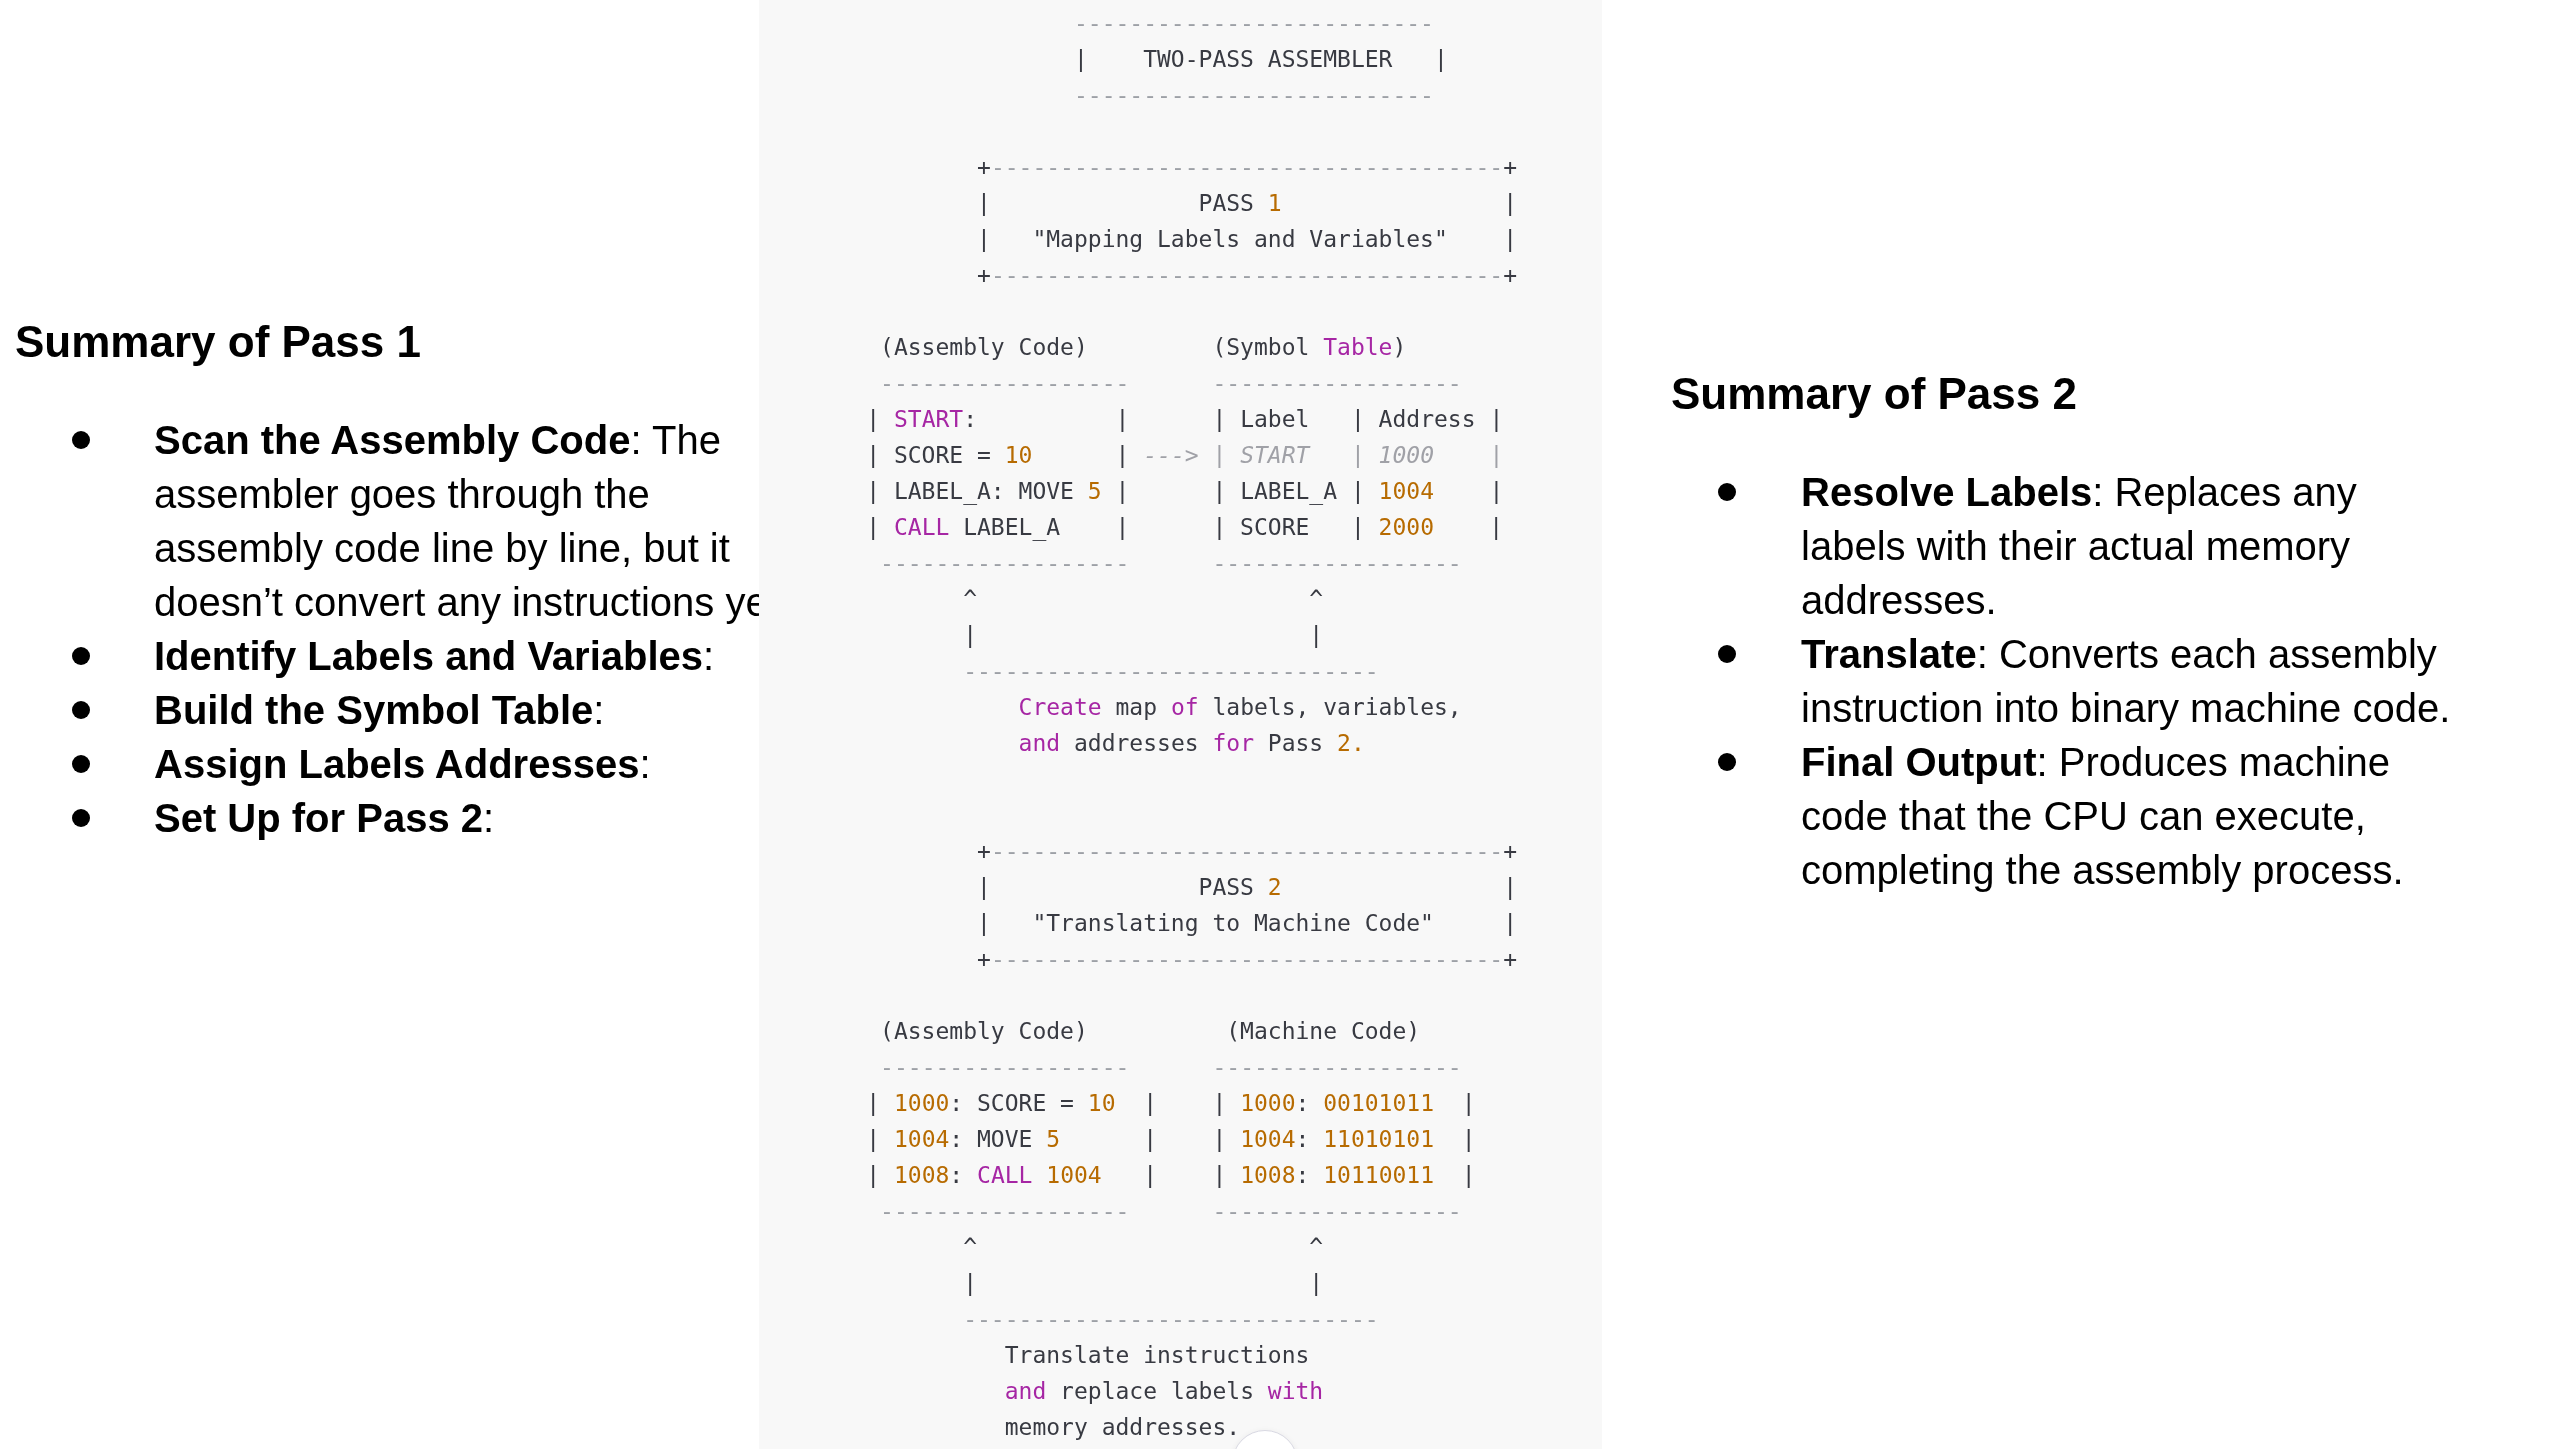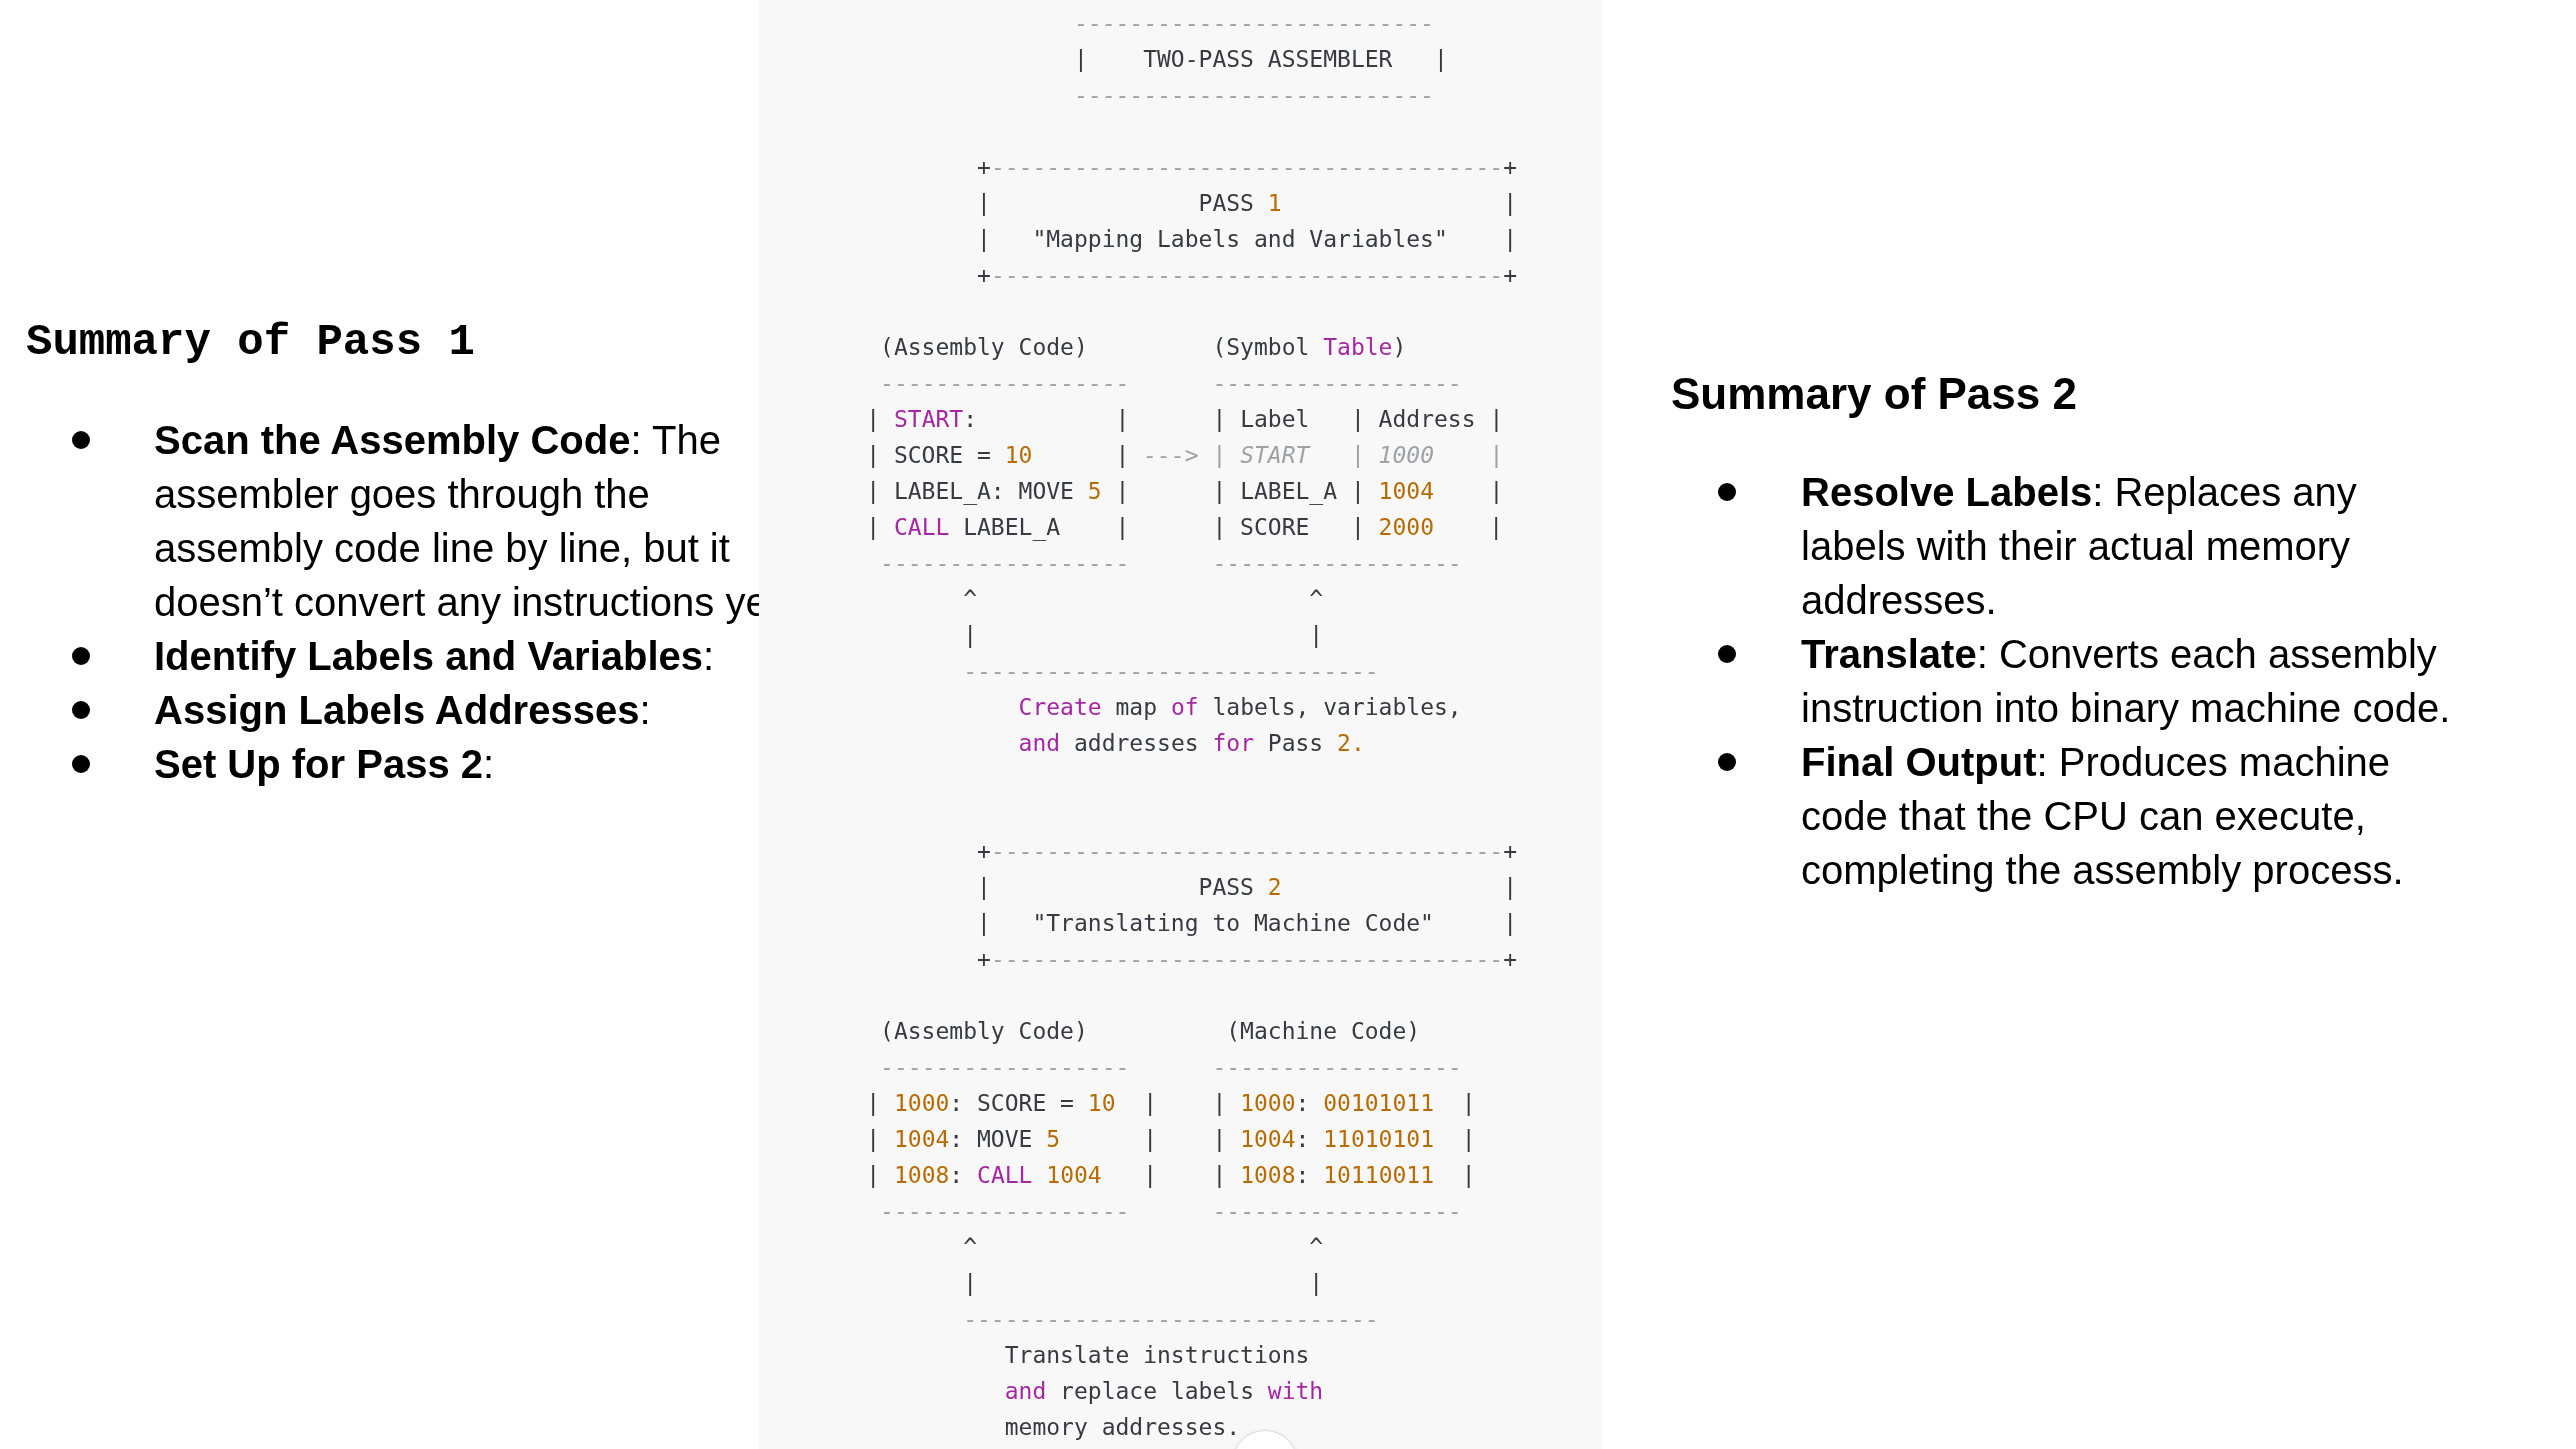--- a/index.html
+++ b/index.html
@@ -22,21 +22,21 @@
   .c-g{color:#9da0a6;}
   .c-m{color:#a626a4;margin-top:31px;}
   .c-o{color:#b76b01;}
   .c-c{color:#a0a1a7;font-style:italic;}
 
   
   .panel-heading{
     position:absolute;margin:0;color:#000000;
     font-size:44px;font-weight:bold;line-height:1.1;white-space:nowrap;
   }
-  #left-heading{left:26px;top:318px;font-family:Liberation Mono, monospace;}
+  #left-heading{left:15px;top:318px;}
   #right-heading{left:1671px;top:370px;text-align:center;}
   ul.summary{
     position:absolute;list-style:none;margin:0;padding:0;
     font-size:40px;line-height:54px;color:#000000;
   }
   #left-list{left:26px;top:413px;width:792px;}
   #right-list{left:1671px;top:465px;width:786px;}
   #left-list li{position:relative;padding-left:128px;}
   #right-list li{position:relative;padding-left:130px;}
   .dot{
@@ -57,20 +57,21 @@
   }
 </style>
 </head>
 <body>
 
 <h2 class="panel-heading" id="left-heading">Summary of Pass 1</h2>
 
 <ul class="summary" id="left-list">
     <li><span class="dot"></span><b>Scan the Assembly Code</b><span>: The assembler goes through the assembly code line by line, but it doesn’t convert any instructions yet.</span></li>
     <li><span class="dot"></span><b>Identify Labels and Variables</b><span>:</span></li>
+    <li><span class="dot"></span><b>Build the Symbol Table</b><span>:</span></li>
     <li><span class="dot"></span><b>Assign Labels Addresses</b><span>:</span></li>
     <li><span class="dot"></span><b>Set Up for Pass 2</b><span>:</span></li>
   </ul>
 
 <div class="code-col">
   <pre class="ascii"><div class="code-line"><span class="c-g">                    --------------------------</span></div><div class="code-line"><span class="c-d">                    |    TWO-PASS ASSEMBLER   |</span></div><div class="code-line"><span class="c-g">                    --------------------------</span></div><div class="code-line"></div><div class="code-line"><span class="c-d">             +</span><span class="c-g">-------------------------------------</span><span class="c-d">+</span></div><div class="code-line"><span class="c-d">             |               PASS </span><span class="c-o">1</span><span class="c-d">                |</span></div><div class="code-line"><span class="c-d">             |   "Mapping Labels and Variables"    |</span></div><div class="code-line"><span class="c-d">             +</span><span class="c-g">-------------------------------------</span><span class="c-d">+</span></div><div class="code-line"></div><div class="code-line"><span class="c-d">      (Assembly Code)         (Symbol </span><span class="c-m">Table</span><span class="c-d">)</span></div><div class="code-line"><span class="c-d">      </span><span class="c-g">------------------</span><span class="c-d">      </span><span class="c-g">------------------</span></div><div class="code-line"><span class="c-d">     | </span><span class="c-m">START</span><span class="c-d">:          |      | Label   | Address |</span></div><div class="code-line"><span class="c-d">     | SCORE = </span><span class="c-o">10</span><span class="c-d">      | </span><span class="c-c">---&gt;</span><span class="c-d"> </span><span class="c-c">| START   | 1000    |</span></div><div class="code-line"><span class="c-d">     | LABEL_A: MOVE </span><span class="c-o">5</span><span class="c-d"> |      | LABEL_A | </span><span class="c-o">1004</span><span class="c-d">    |</span></div><div class="code-line"><span class="c-d">     | </span><span class="c-m">CALL</span><span class="c-d"> LABEL_A    |      | SCORE   | </span><span class="c-o">2000</span><span class="c-d">    |</span></div><div class="code-line"><span class="c-d">      </span><span class="c-g">------------------</span><span class="c-d">      </span><span class="c-g">------------------</span></div><div class="code-line"><span class="c-d">            ^                        ^</span></div><div class="code-line"><span class="c-d">            |                        |</span></div><div class="code-line"><span class="c-d">            </span><span class="c-g">------------------------------</span></div><div class="code-line"><span class="c-d">                </span><span class="c-m">Create</span><span class="c-d"> map </span><span class="c-m">of</span><span class="c-d"> labels, variables,</span></div><div class="code-line"><span class="c-d">                </span><span class="c-m">and</span><span class="c-d"> addresses </span><span class="c-m">for</span><span class="c-d"> Pass </span><span class="c-o">2.</span></div><div class="code-line"></div><div class="code-line"></div><div class="code-line"><span class="c-d">             +</span><span class="c-g">-------------------------------------</span><span class="c-d">+</span></div><div class="code-line"><span class="c-d">             |               PASS </span><span class="c-o">2</span><span class="c-d">                |</span></div><div class="code-line"><span class="c-d">             |   "Translating to Machine Code"     |</span></div><div class="code-line"><span class="c-d">             +</span><span class="c-g">-------------------------------------</span><span class="c-d">+</span></div><div class="code-line"></div><div class="code-line"><span class="c-d">      (Assembly Code)          (Machine Code)</span></div><div class="code-line"><span class="c-d">      </span><span class="c-g">------------------</span><span class="c-d">      </span><span class="c-g">------------------</span></div><div class="code-line"><span class="c-d">     | </span><span class="c-o">1000</span><span class="c-d">: SCORE = </span><span class="c-o">10</span><span class="c-d">  |    | </span><span class="c-o">1000</span><span class="c-d">: </span><span class="c-o">00101011</span><span class="c-d">  |</span></div><div class="code-line"><span class="c-d">     | </span><span class="c-o">1004</span><span class="c-d">: MOVE </span><span class="c-o">5</span><span class="c-d">      |    | </span><span class="c-o">1004</span><span class="c-d">: </span><span class="c-o">11010101</span><span class="c-d">  |</span></div><div class="code-line"><span class="c-d">     | </span><span class="c-o">1008</span><span class="c-d">: </span><span class="c-m">CALL</span><span class="c-d"> </span><span class="c-o">1004</span><span class="c-d">   |    | </span><span class="c-o">1008</span><span class="c-d">: </span><span class="c-o">10110011</span><span class="c-d">  |</span></div><div class="code-line"><span class="c-d">      </span><span class="c-g">------------------</span><span class="c-d">      </span><span class="c-g">------------------</span></div><div class="code-line"><span class="c-d">            ^                        ^</span></div><div class="code-line"><span class="c-d">            |                        |</span></div><div class="code-line"><span class="c-d">            </span><span class="c-g">------------------------------</span></div><div class="code-line"><span class="c-d">               Translate instructions</span></div><div class="code-line"><span class="c-d">               </span><span class="c-m">and</span><span class="c-d"> replace labels </span><span class="c-m">with</span></div><div class="code-line"><span class="c-d">               memory addresses.</span></div></pre>
 </div>
 
 <h2 class="panel-heading" id="right-heading">Summary of Pass 2</h2>
 

